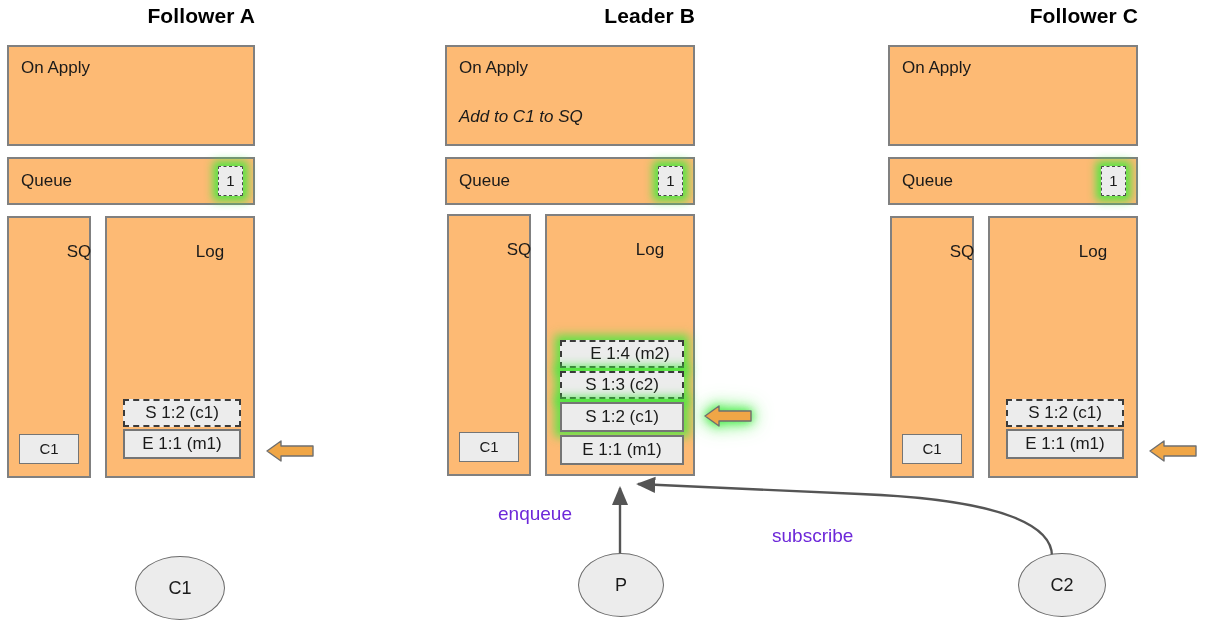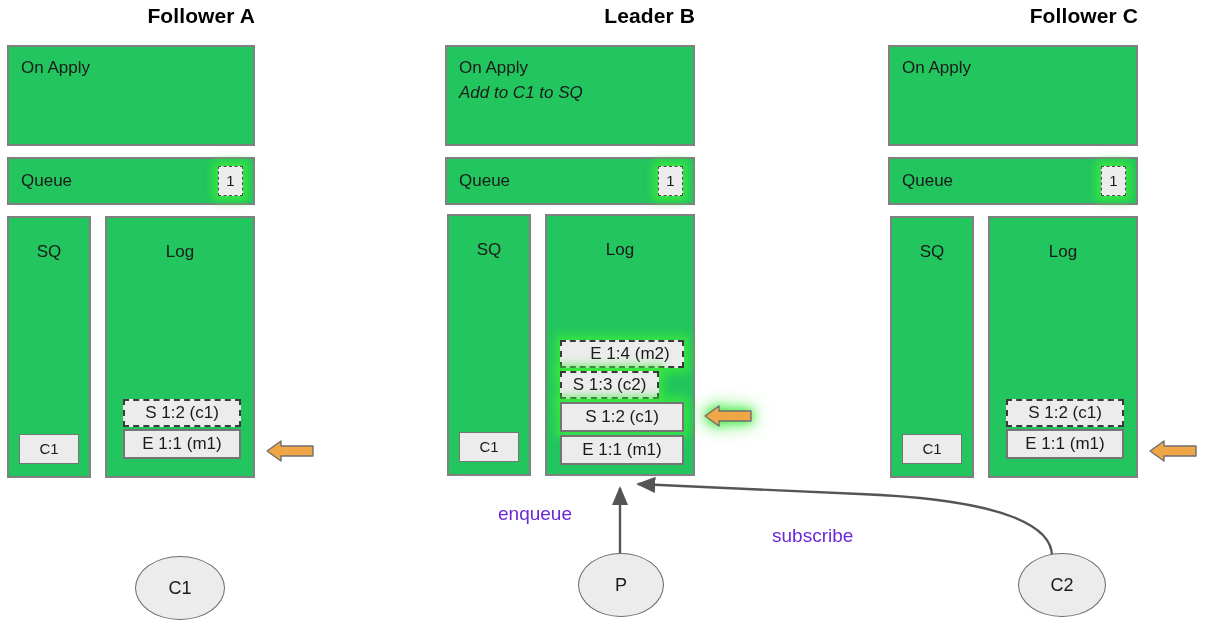--- a/index.html
+++ b/index.html
@@ -11,46 +11,47 @@
   .stage{position:absolute;inset:0;}
 
   
   .col-title{
     position:absolute;font-weight:bold;font-size:21px;letter-spacing:.1px;
     color:#000;white-space:nowrap;text-align:right;
   }
 
   
   .panel{
-    position:absolute;background:#22c55e;border:2px solid #808080;
+    position:absolute;background:#fdba74;border:2px solid #808080;
     box-sizing:border-box;
     text-decoration:underline;
   }
   .panel-label{
     position:absolute;font-size:17px;color:#1a1a1a;white-space:nowrap;
   }
   .onapply-text{
     position:absolute;left:12px;top:8px;font-size:17px;line-height:25px;
     color:#1a1a1a;white-space:nowrap;
   }
-  .onapply-text .ital{font-style:italic;display:block;}
+  .onapply-text .ital{font-style:italic;display:block;margin-top:24px;}
 
   
   .queue-badge{
     position:absolute;width:25px;height:30px;box-sizing:border-box;
     border:1px dashed #4a4a4a;background:#ececec;
     font-size:15px;line-height:28px;text-align:center;color:#1a1a1a;
     box-shadow:0 0 9px 5px rgba(60,235,60,.85);
     border-radius:1px;
   }
 
   
   .sq-title,.log-title{
     position:absolute;width:100%;text-align:center;font-size:17px;top:24px;
     color:#1a1a1a;
+    padding-left:30px;
   }
 
   
   .chip{
     position:absolute;box-sizing:border-box;background:#ececec;
     border:2px solid #757575;font-size:17px;color:#1a1a1a;
     text-align:center;white-space:nowrap;
   }
   .chip.dashed{border:2px dashed #3a3a3a;}
   .chip.glow{box-shadow:0 0 9px 5px rgba(60,235,60,.8);}
@@ -126,21 +127,21 @@
   </div>
 
   <div class="panel" style="left:447px;top:214px;width:84px;height:262px;">
     <div class="sq-title">SQ</div>
     <div class="chip small" style="left:10px;bottom:12px;width:60px;height:30px;line-height:28px;">C1</div>
   </div>
 
   <div class="panel" style="left:545px;top:214px;width:150px;height:262px;">
     <div class="log-title">Log</div>
     <div class="chip dashed glow" style="left:13px;top:124px;width:124px;height:28px;line-height:24px;padding-left:16px;">E 1:4 (m2)</div>
-    <div class="chip dashed glow" style="left:13px;top:155px;width:99px;height:28px;line-height:24px;">S 1:3 (c2)</div>
+    <div class="chip dashed glow" style="left:13px;top:155px;width:124px;height:28px;line-height:24px;">S 1:3 (c2)</div>
     <div class="chip glow" style="left:13px;top:186px;width:124px;height:30px;line-height:26px;">S 1:2 (c1)</div>
     <div class="chip" style="left:13px;top:219px;width:124px;height:30px;line-height:26px;">E 1:1 (m1)</div>
   </div>
 
   <div class="oarrow glow" style="left:703px;top:403px;">
     <svg width="50" height="26" viewBox="0 0 50 26">
       <path d="M2,13 L16,3 L16,8 L48,8 L48,18 L16,18 L16,23 Z" fill="#f0a646" stroke="#6f6f6f" stroke-width="1.4" stroke-linejoin="round"></path>
     </svg>
   </div>
 

